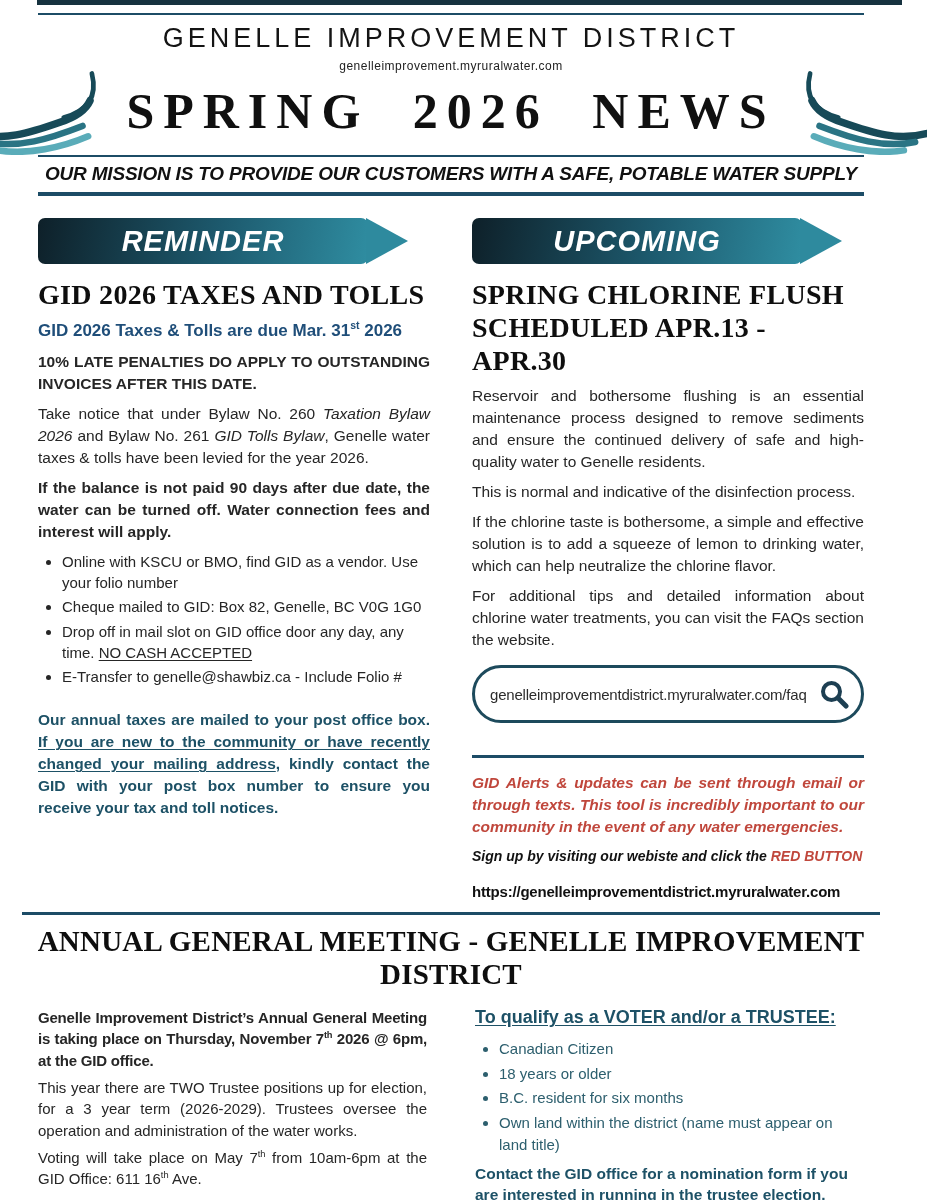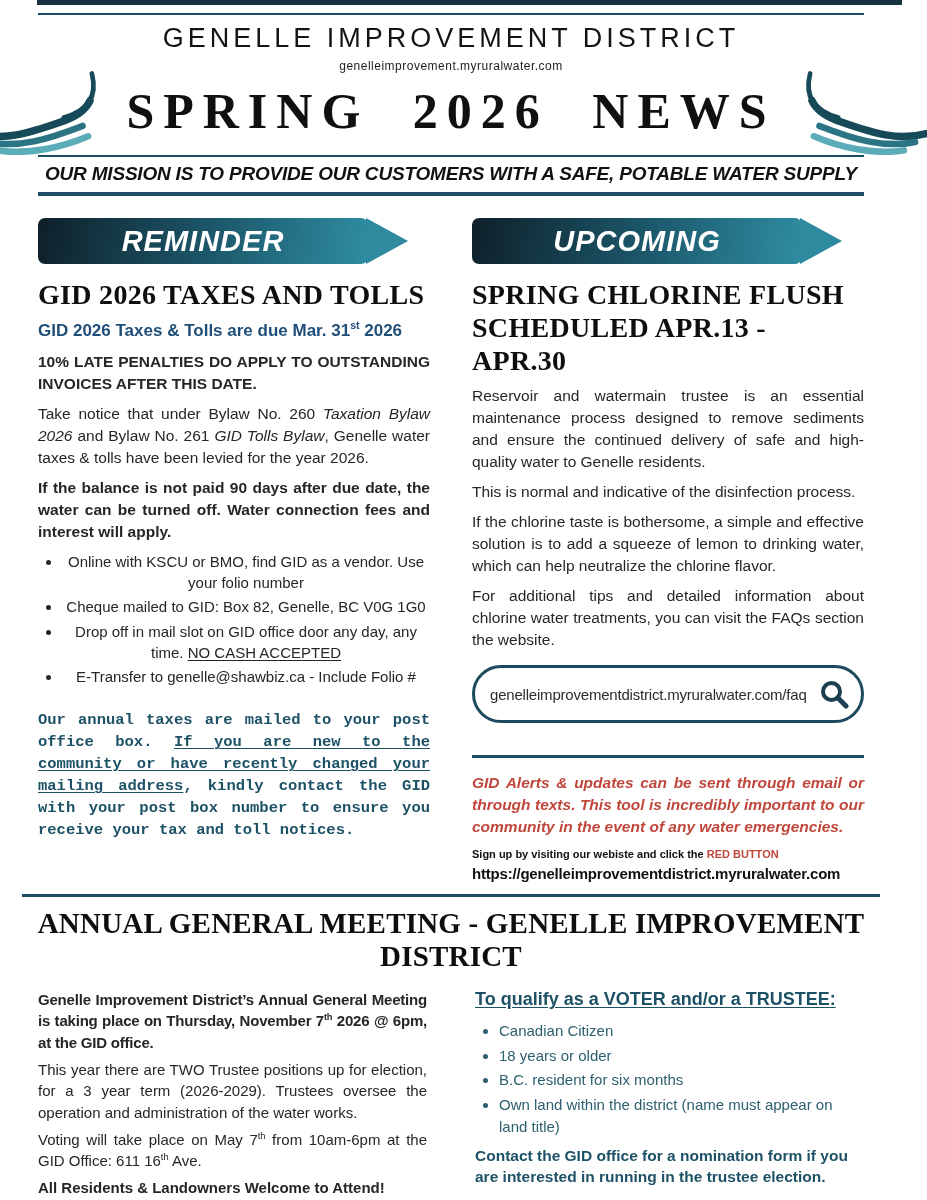--- a/index.html
+++ b/index.html
@@ -55,34 +55,34 @@
   .col-heading {
     font-family:"Liberation Serif", serif; font-weight:700; font-size:28px;
     color:#0e0e0e; letter-spacing:0.3px; line-height:1.18; margin:6px 0 8px;
   }
   .due-line { color:#1f4e79; font-weight:700; font-size:17px; margin:6px 0 10px; }
   sup { font-size:0.62em; }
   .red-bold { color:#bf4136; font-weight:700; }
   .body-p { font-size:15.5px; line-height:1.42; text-align:justify; margin:8px 0; color:#262626; }
   .bold { font-weight:700; }
   .section-label { font-weight:700; font-size:15.5px; margin-top:14px; }
-  ul.dots { margin:4px 0 0 6px; padding-left:18px;text-align:center; }
+  ul.dots { margin:4px 0 0 6px; padding-left:18px; }
   ul.dots li { font-size:15px; line-height:1.42; margin-bottom:3px; }
   .ul-inline { text-decoration:underline; text-underline-offset:2px; }
-  .teal-note { color:#1d5166; font-weight:700; margin-top:22px;font-family:Liberation Mono, monospace; }
+  .teal-note { color:#1d5166; font-weight:700; margin-top:22px; }
 
   .search-pill {
     display:flex; align-items:center; justify-content:space-between;
     border:3px solid #1d4a5c; border-radius:32px; padding:11px 12px 11px 15px;
     margin:14px 0 32px; cursor:pointer;
   }
   .search-pill .pill-text { font-size:15px; color:#2c2c2c; letter-spacing:-0.2px; }
   .divider-col { height:3px; background:#1c4c66; margin:4px 0 14px; }
   .alerts-red { color:#c0473c; font-weight:700; font-style:italic; }
-  .signup-p { font-weight:700; font-size:11px; text-align:justify; margin:10px 0 5px; color:#111; }
+  .signup-p { font-weight:700; font-style:italic; font-size:14px; text-align:justify; margin:10px 0 19px; color:#111; }
   .signup-red { color:#c0473c; }
   .url-line { font-weight:700; font-size:15px; color:#111; margin-top:4px; letter-spacing:-0.2px; }
 
   
   .full-divider { height:3px; background:#1c4c66; margin:12px 22px 0; }
   .agm-title {
     text-align:center; font-family:"Liberation Serif", serif; font-weight:700;
     font-size:29px; color:#0e0e0e; margin:10px 0 10px; letter-spacing:0.2px;
   }
   .agm-grid { display:grid; grid-template-columns:1fr 1fr; column-gap:48px; padding:0 38px; }
@@ -155,21 +155,21 @@
         <li><span>Online with KSCU or BMO, find GID as a vendor. Use your folio number</span></li>
         <li><span>Cheque mailed to GID: Box 82, Genelle, BC V0G 1G0</span></li>
         <li><span>Drop off in mail slot on GID office door any day, any time. </span><span class="ul-inline">NO CASH ACCEPTED</span></li>
         <li><span>E-Transfer to genelle@shawbiz.ca - Include Folio #</span></li>
       </ul>
       <p class="body-p teal-note"><span>Our annual taxes are mailed to your post office box. </span><span class="ul-inline">If you are new to the community or have recently changed your mailing address</span><span>, kindly contact the GID with your post box number to ensure you receive your tax and toll notices.</span></p>
     </div>
 
     <div class="col-right">
       <h2 class="col-heading">SPRING CHLORINE FLUSH SCHEDULED APR.13 - APR.30</h2>
-      <p class="body-p" style="margin-top:2px">Reservoir and watermain trustee is an essential maintenance process designed to remove sediments and ensure the continued delivery of safe and high-quality water to Genelle residents.</p>
+      <p class="body-p" style="margin-top:2px">Reservoir and bothersome flushing is an essential maintenance process designed to remove sediments and ensure the continued delivery of safe and high-quality water to Genelle residents.</p>
       <p class="body-p" style="margin-top:0">This is normal and indicative of the disinfection process.</p>
       <p class="body-p" style="margin-top:0">If the chlorine taste is bothersome, a simple and effective solution is to add a squeeze of lemon to drinking water, which can help neutralize the chlorine flavor.</p>
       <p class="body-p" style="margin-top:0">For additional tips and detailed information about chlorine water treatments, you can visit the FAQs section the website.</p>
 
       <div class="search-pill">
         <span class="pill-text">genelleimprovementdistrict.myruralwater.com/faq</span>
         <svg width="30" height="30" viewBox="0 0 30 30">
           <circle cx="12.5" cy="12.5" r="8.5" fill="none" stroke="#1d3f52" stroke-width="4"></circle>
           <line x1="19" y1="19" x2="27" y2="27" stroke="#1d3f52" stroke-width="5" stroke-linecap="round"></line>
         </svg>

